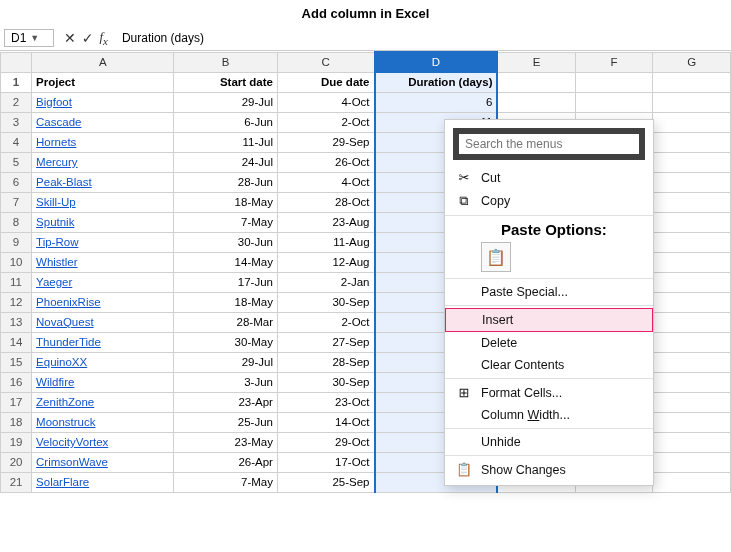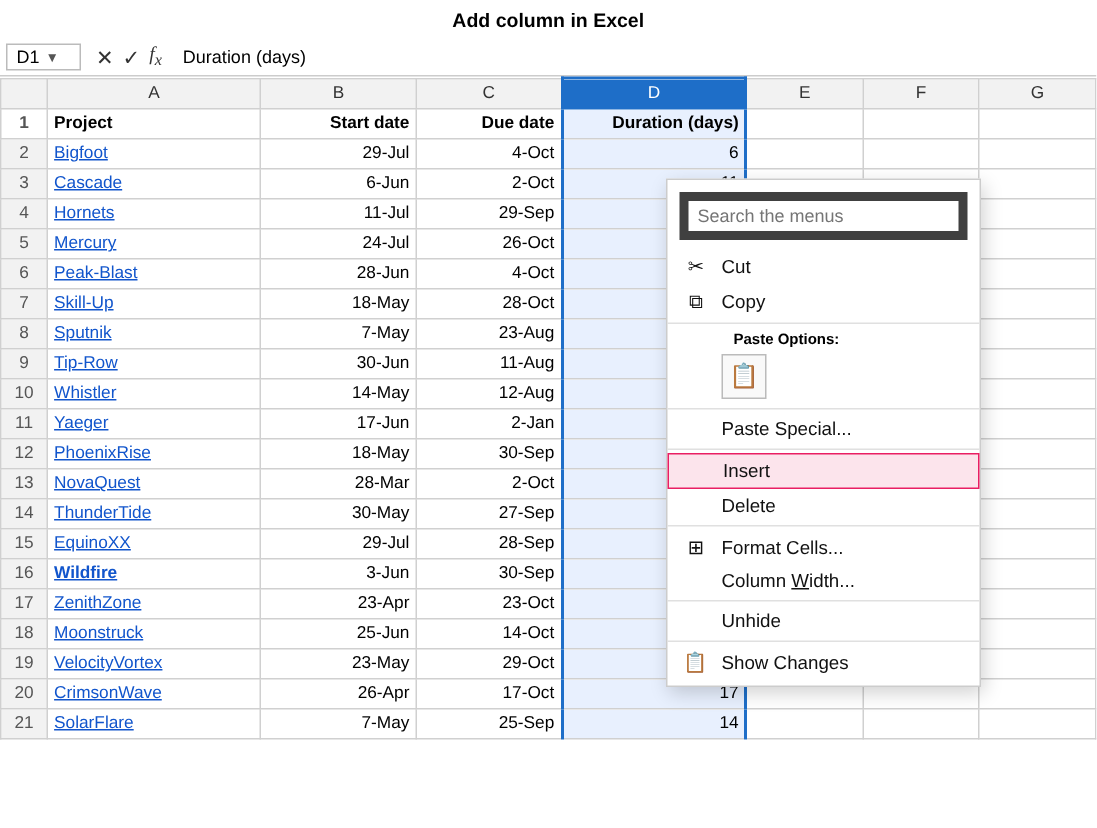--- a/index.html
+++ b/index.html
@@ -188,23 +188,23 @@
     }
 
     .context-menu .menu-item .icon {
       width: 18px;
       text-align: center;
       font-size: 13px;
       flex-shrink: 0;
     }
 
     .context-menu .paste-options-label {
-      padding: 3px 12px 0px 44px;
+      padding: 3px 12px 0px 56px;
       font-weight: 600;
-      font-size: 10px;
+      font-size: 15px;
     }
 
     .context-menu .paste-icon-row {
       padding: 4px 12px 4px 36px;
     }
 
     .paste-icon-box {
       display: inline-block;
       width: 30px;
       height: 30px;
@@ -421,21 +421,21 @@
           <td class="col-A" style="color: rgb(17, 85, 204); text-decoration: underline;">EquinoXX</td>
           <td class="col-B">29-Jul</td>
           <td class="col-C">28-Sep</td>
           <td class="col-D">6</td>
           <td class="col-E"></td>
           <td class="col-F"></td>
           <td class="col-G"></td>
         </tr>
         <tr>
           <td class="row-num">16</td>
-          <td class="col-A" style="color: rgb(17, 85, 204); text-decoration: underline; font-weight: bold;">Wildfire</td>
+          <td class="col-A" style="color: rgb(17, 85, 204); text-decoration: underline;">Wildfire</td>
           <td class="col-B">3-Jun</td>
           <td class="col-C">30-Sep</td>
           <td class="col-D">11</td>
           <td class="col-E"></td>
           <td class="col-F"></td>
           <td class="col-G"></td>
         </tr>
         <tr>
           <td class="row-num">17</td>
           <td class="col-A" style="color: rgb(17, 85, 204); text-decoration: underline;">ZenithZone</td>
@@ -522,20 +522,24 @@
     <div class="separator"></div>
 
     <div class="menu-item highlighted">
       <span class="icon"></span>
       <span>Insert</span>
     </div>
     <div class="menu-item">
       <span class="icon"></span>
       <span>Delete</span>
     </div>
+    <div class="menu-item">
+      <span class="icon"></span>
+      <span>Clear Contents</span>
+    </div>
 
     <div class="separator"></div>
 
     <div class="menu-item">
       <span class="icon">⊞</span>
       <span>Format Cells...</span>
     </div>
     <div class="menu-item">
       <span class="icon"></span>
       <span>Column <u>W</u>idth...</span>

